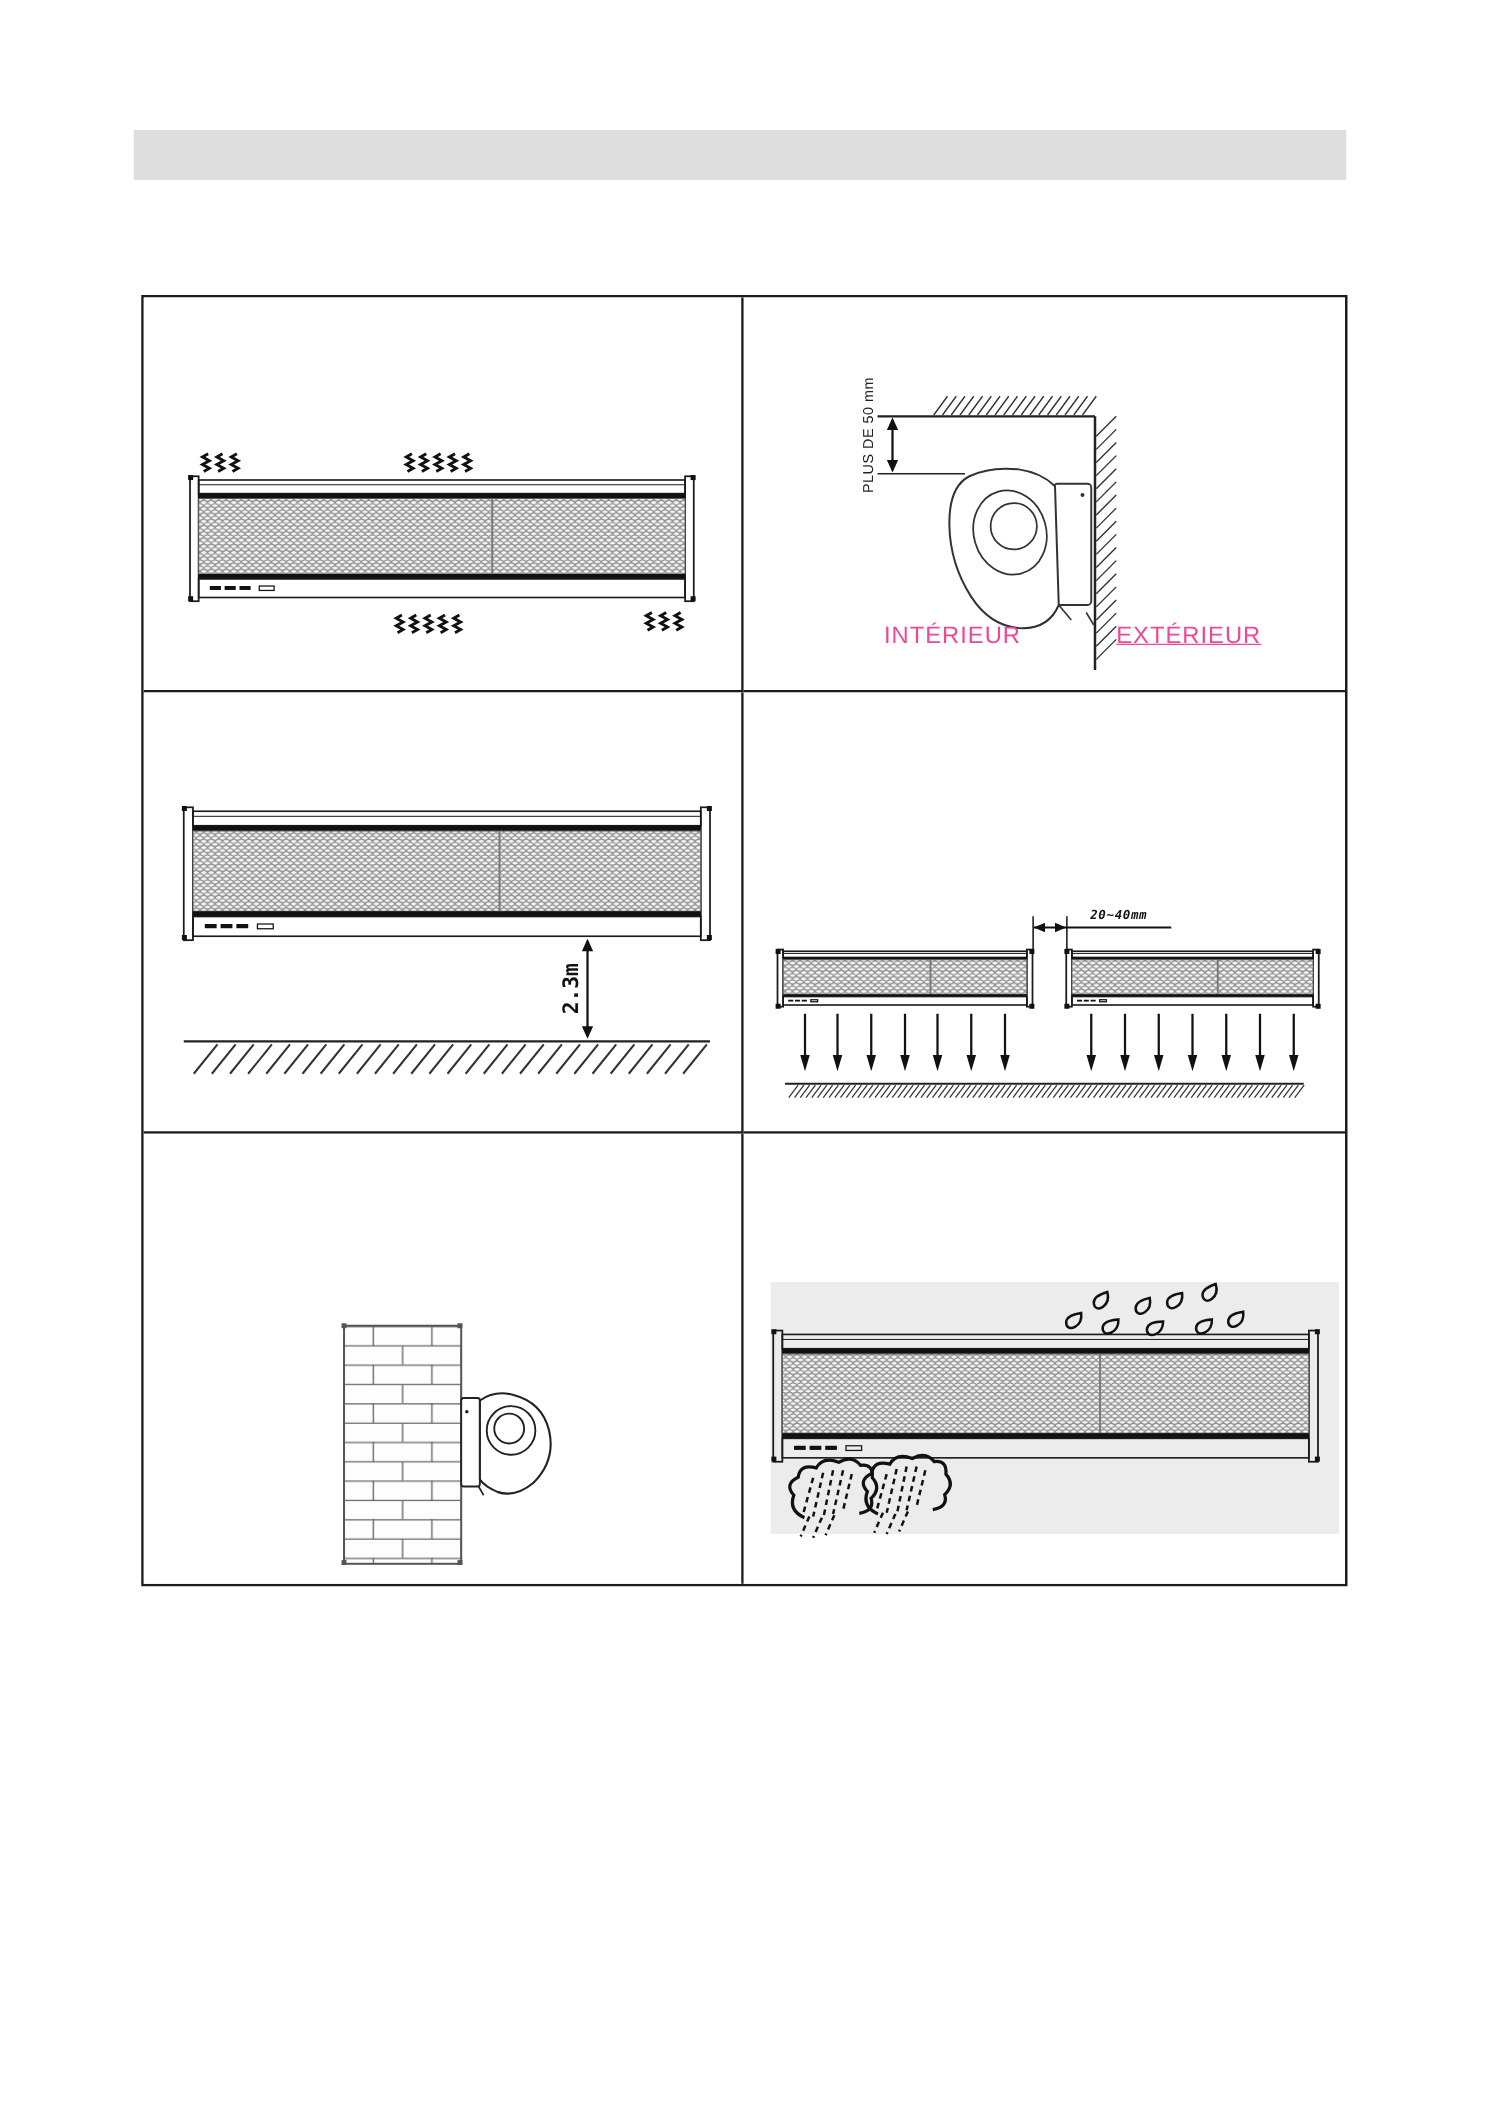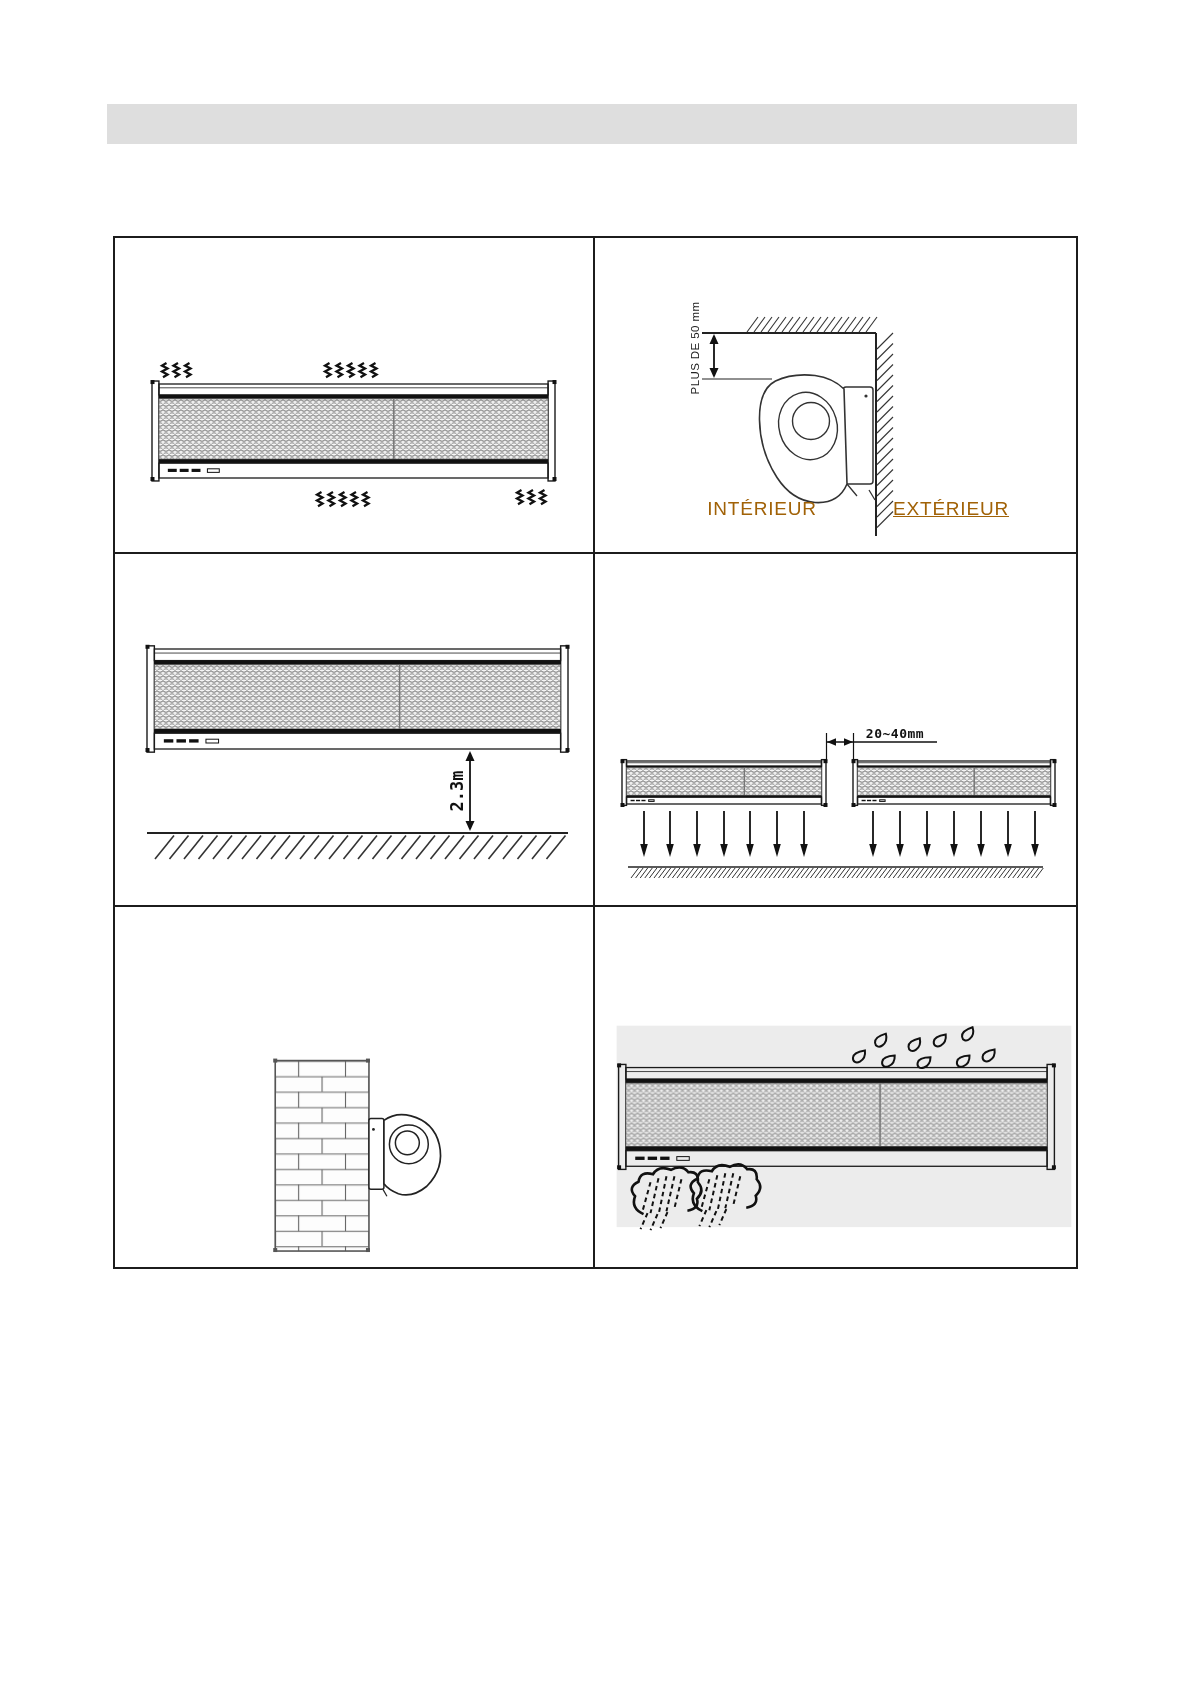--- a/index.html
+++ b/index.html
@@ -9,23 +9,23 @@
   .grid{position:absolute;left:113px;top:236px;width:965px;height:1033px;
         border:2px solid #1c1c1c;box-sizing:border-box;
         display:grid;grid-template-columns:480px auto;grid-template-rows:316px 353px auto;}
   .cell{position:relative;overflow:hidden;background:#fff;}
   .b-r{border-right:2px solid #1c1c1c;}
   .b-b{border-bottom:2px solid #1c1c1c;}
   .cell svg{display:block;width:100%;height:100%;}
   .lbl{position:absolute;white-space:nowrap;color:#1c1c1c;transform:translate(-50%,-50%);}
   .lbl-rot{transform:translate(-50%,-50%) rotate(-90deg);}
   .dim-sans{font-size:11.5px;letter-spacing:0.4px;color:#222;}
-  .place{font-size:19px;letter-spacing:0.8px;color:#a16207;}
+  .place{font-size:19px;letter-spacing:0.8px;color:#ec4899;}
   .dim-bold{font-family:"DejaVu Sans Mono", monospace;font-weight:bold;font-size:17px;color:#111;}
-  .dim-bold-s{font-family:"DejaVu Sans Mono", monospace;font-weight:bold;font-size:13px;letter-spacing:0.5px;color:#111;}
+  .dim-bold-s{font-family:"DejaVu Sans Mono", monospace;font-weight:bold;font-size:10px;letter-spacing:0.5px;color:#111;font-style:italic;}
 </style>
 </head>
 <body>
 
 <div class="page">
 
   <div class="banner"></div>
 
   <div class="grid">
 

